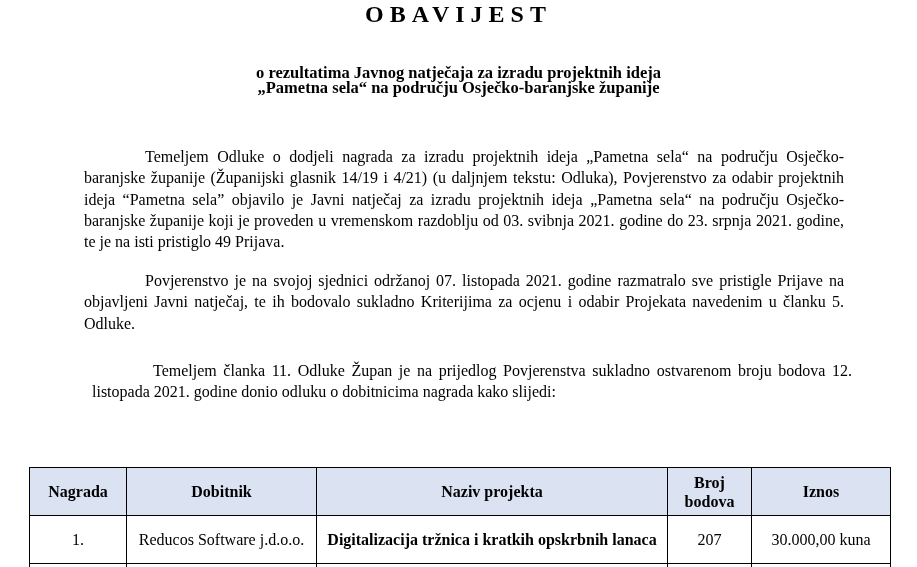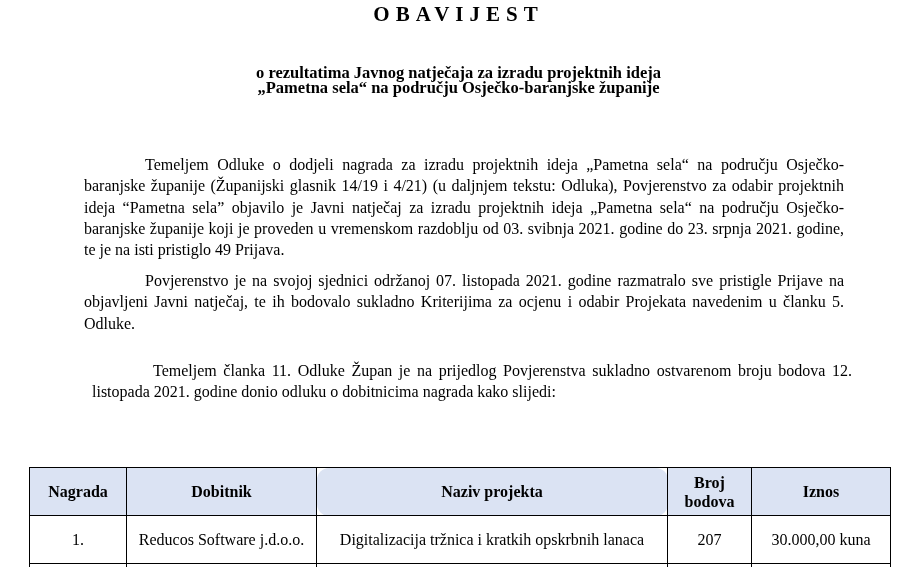--- a/index.html
+++ b/index.html
@@ -15,21 +15,21 @@
       font-family: "Liberation Serif", "DejaVu Serif", serif;
       color: #000;
     }
     .title {
       position: absolute;
       top: 0;
       left: 0;
       width: 917px;
       text-align: center;
       font-weight: bold;
-      font-size: 21px;
+      font-size: 24px;
       letter-spacing: 6px;
       line-height: 28px;
     }
     .subtitle {
       position: absolute;
       left: 0;
       width: 917px;
       text-align: center;
       font-weight: bold;
       font-size: 16.5px;
@@ -39,21 +39,21 @@
     .sub2 { top: 75px; font-family: Liberation Serif, serif; }
     .para {
       position: absolute;
       left: 84px;
       width: 760px;
       font-size: 16px;
       line-height: 21.3px;
       text-align: justify;
       text-indent: 61px;
     }
-    .p1 { top: 154px; }
+    .p1 { top: 146px; }
     .p2 { top: 270px; }
     .p3 { top: 352px; }
     table.awards {
       position: absolute;
       left: 29px;
       top: 467px;
       border-collapse: collapse;
       font-size: 16px;
     }
     table.awards th, table.awards td {
@@ -66,24 +66,24 @@
     table.awards th {
       background: #dbe3f3;
       font-weight: bold;
       height: 47px;
     }
     table.awards td {
       height: 47px;
     }
     .c1 { width: 88px; }
     .c2 { width: 181px; margin-left: 28px; }
-    .c3 { width: 342px; border-radius: 12px; }
+    .c3 { width: 342px; }
     .c4 { width: 75px; }
     .c5 { width: 130px; }
-    td.bold { font-weight: normal; }
+    td.bold { font-weight: bold; }
   </style>
 </head>
 <body>
 
 <div class="title">OBAVIJEST</div>
 <div class="subtitle sub1">o rezultatima Javnog natječaja za izradu projektnih ideja</div>
 <div class="subtitle sub2">„Pametna sela“ na području Osječko-baranjske županije</div>
 
 <p class="para p1" style="margin:0">Temeljem Odluke o dodjeli nagrada za izradu projektnih ideja „Pametna sela“ na području Osječko-baranjske županije (Županijski glasnik 14/19 i 4/21) (u daljnjem tekstu: Odluka), Povjerenstvo za odabir projektnih ideja “Pametna sela” objavilo je Javni natječaj za izradu projektnih ideja „Pametna sela“ na području Osječko-baranjske županije koji je proveden u vremenskom razdoblju od 03. svibnja 2021. godine do 23. srpnja 2021. godine, te je na isti pristiglo 49 Prijava.</p>
 <p class="para p2" style="margin:0">Povjerenstvo je na svojoj sjednici održanoj 07. listopada 2021. godine razmatralo sve pristigle Prijave na objavljeni Javni natječaj, te ih bodovalo sukladno Kriterijima za ocjenu i odabir Projekata navedenim u članku 5. Odluke.</p>

